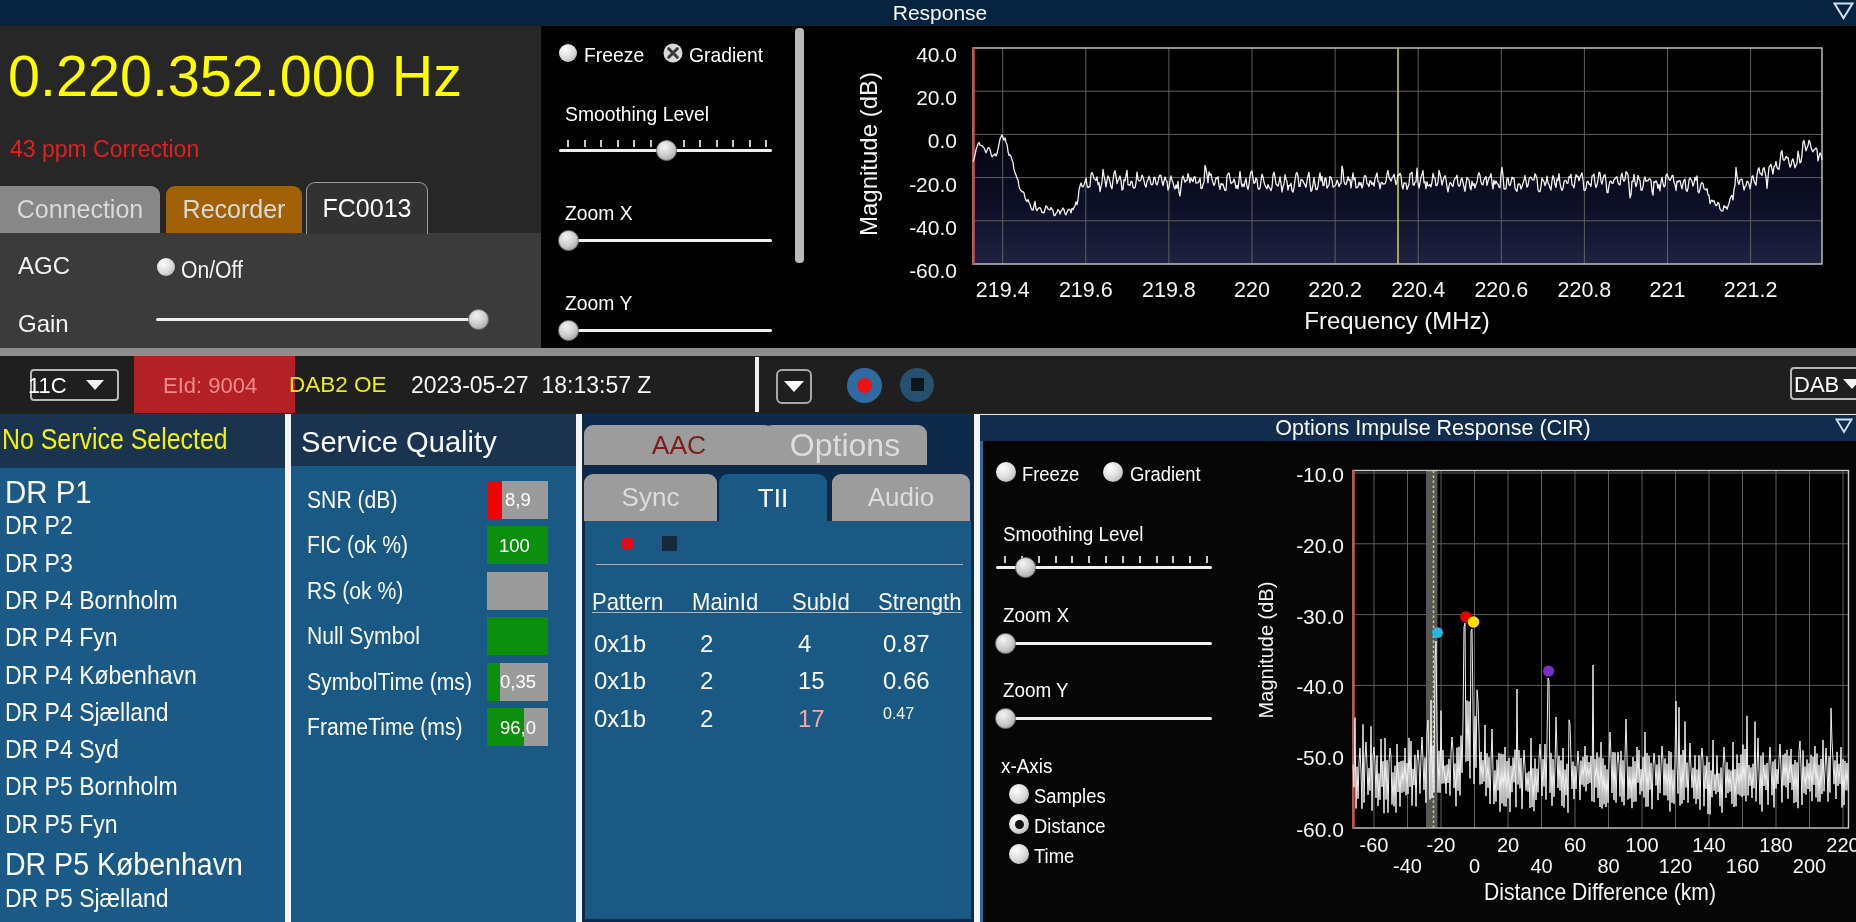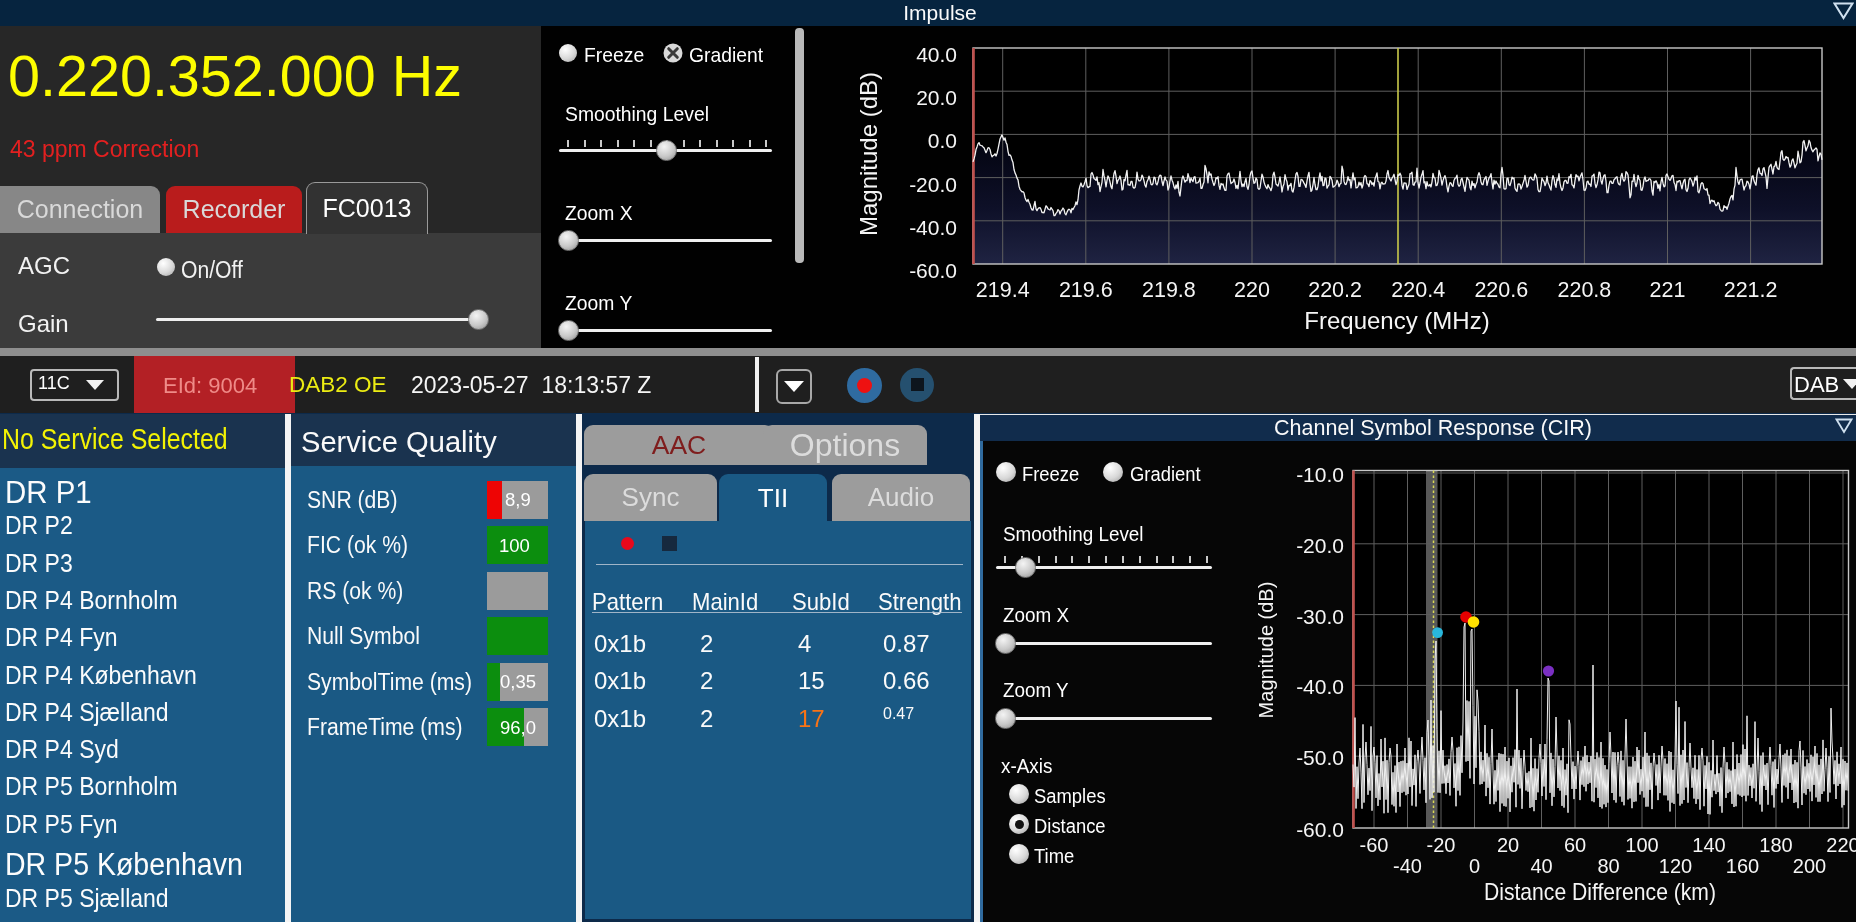--- a/index.html
+++ b/index.html
@@ -9,31 +9,31 @@
 .radio{position:absolute;width:18px;height:18px;border-radius:50%;background:radial-gradient(circle at 35% 30%,#ffffff,#d8d8d8 55%,#a0a0a0 100%)}
 .radio2{position:absolute;width:20px;height:20px;border-radius:50%;background:radial-gradient(circle at 35% 30%,#ffffff,#d8d8d8 55%,#9a9a9a 100%)}
 .track{position:absolute;height:3px;background:#efefef;border-radius:2px}
 .knob{position:absolute;width:21px;height:21px;border-radius:50%;background:radial-gradient(circle at 38% 30%,#f4f4f4,#c8c8c8 55%,#8e8e8e 100%);border:1px solid #777}
 .tick{position:absolute;width:2px;height:7px;background:#c9c9c9}
 .graytab{position:absolute;background:#9c9c9c;border-radius:9px 9px 0 0;color:#e4e4e4;text-align:center}
 </style></head>
 <body>
 
 <div class="a" style="left:0;top:0;width:1856px;height:26px;background:#06243f"></div>
-<div class="a" style="left:840px;top:0;width:200px;height:26px;line-height:26px;text-align:center;font-size:21px;color:#fafafa">Impulse</div>
+<div class="a" style="left:840px;top:0;width:200px;height:26px;line-height:26px;text-align:center;font-size:21px;color:#fafafa">Response</div>
 <svg class="a" style="left:1833px;top:2px" width="21" height="18">
     <path d="M1.5 1.5 H19.5 L10.5 16 Z" fill="none" stroke="#cfe0ef" stroke-width="2"></path>
   </svg>
 
 <div class="a" style="left:0;top:26px;width:541px;height:322px;background:#272727"></div>
 <div class="a" style="left:8px;top:43px;font-size:57.5px;letter-spacing:-1px;color:#fdfd00;letter-spacing:0px">0.220.352.000<span style="letter-spacing:0">&nbsp;</span>Hz</div>
 <div class="a" style="left:10px;top:136px;font-size:23px;color:#e32020">43 ppm Correction</div>
 
 <div class="graytab" style="left:0;top:186px;width:160px;height:47px;background:#878787;border-radius:0 9px 0 0;font-size:25px;line-height:46px;color:#d9d9d9">Connection</div>
-<div class="graytab" style="left:166px;top:186px;width:136px;height:47px;background:#b91c1c;border-radius:9px 9px 0 0;font-size:25px;line-height:46px;color:#d9d9d9">Recorder</div>
+<div class="graytab" style="left:166px;top:186px;width:136px;height:47px;background:#a16207;border-radius:9px 9px 0 0;font-size:25px;line-height:46px;color:#d9d9d9">Recorder</div>
 <div class="a" style="left:0;top:233px;width:541px;height:115px;background:#3b3b3b"></div>
 <div class="a" style="left:306px;top:182px;width:122px;height:52px;background:#323232;border:1px solid #9a9a9a;border-bottom:none;border-radius:9px 9px 0 0;text-align:center;font-size:25px;line-height:50px;color:#fff">FC0013</div>
 
 <div class="a" style="left:18px;top:252px;font-size:24px;color:#f2f2f2">AGC</div>
 <div class="radio" style="left:157px;top:258px"></div>
 <div class="a" style="left:181px;top:257px;font-size:23px;color:#f2f2f2"><span class="sx9">On/Off</span></div>
 <div class="a" style="left:18px;top:310px;font-size:24px;color:#f2f2f2">Gain</div>
 <div class="track" style="left:156px;top:318px;width:332px;height:2.5px"></div>
 <div class="knob" style="left:468px;top:309px"></div>
 
@@ -112,21 +112,21 @@
     <text x="1584.4" y="297" font-size="21.5" fill="#f5f5f5" text-anchor="middle">220.8</text>
     <text x="1667.5" y="297" font-size="21.5" fill="#f5f5f5" text-anchor="middle">221</text>
     <text x="1750.6" y="297" font-size="21.5" fill="#f5f5f5" text-anchor="middle">221.2</text>
     <text x="1397" y="329" font-size="24" fill="#f5f5f5" text-anchor="middle">Frequency (MHz)</text>
     <text x="877" y="154" font-size="24" fill="#f5f5f5" text-anchor="middle" transform="rotate(-90 877 154)">Magnitude (dB)</text>
   </svg>
 
 <div class="a" style="left:0;top:348px;width:1856px;height:8px;background:#8e8e8e"></div>
 <div class="a" style="left:0;top:356px;width:1856px;height:57px;background:#1f1f1f"></div>
 <div class="a" style="left:30px;top:369px;width:89px;height:32px;border:2px solid #b9b9b9;border-radius:4px"></div>
-<div class="a" style="left:38px;top:373px;font-size:18px;color:#fff">11C</div>
+<div class="a" style="left:28px;top:373px;font-size:22px;color:#fff">11C</div>
 <div class="a" style="left:86px;top:380px;width:0;height:0;border-left:9px solid transparent;border-right:9px solid transparent;border-top:10px solid #f2f2f2"></div>
 <div class="a" style="left:134px;top:356px;width:161px;height:57px;background:#b32025"></div>
 <div class="a" style="left:163px;top:373px;font-size:22px;color:#ef8b88">EId: 9004</div>
 <div class="a" style="left:289px;top:372px;font-size:22.5px;color:#ecec13">DAB2 OE</div>
 <div class="a" style="left:411px;top:372px;font-size:23px;color:#f5f5f5">2023-05-27&nbsp;&nbsp;18:13:57 Z</div>
 <div class="a" style="left:755px;top:357px;width:4px;height:55px;background:#f2f2f2"></div>
 <div class="a" style="left:776px;top:369px;width:36px;height:35px;border:2px solid #a8a8a8;border-radius:6px"></div>
 <div class="a" style="left:784px;top:381px;width:0;height:0;border-left:10px solid transparent;border-right:10px solid transparent;border-top:11px solid #fff"></div>
 <div class="a" style="left:847px;top:368px;width:35px;height:35px;border-radius:50%;background:#2f6ba0"></div>
 <div class="a" style="left:857px;top:378px;width:15px;height:15px;border-radius:50%;background:#ee1111"></div>
@@ -200,26 +200,26 @@
 <div class="a" style="left:594px;top:629.5px;font-size:24px;color:#fafafa">0x1b</div>
 <div class="a" style="left:700px;top:629.5px;font-size:24px;color:#fafafa">2</div>
 <div class="a" style="left:798px;top:629.5px;font-size:24px;color:#fafafa">4</div>
 <div class="a" style="left:883px;top:629.5px;font-size:24px;color:#fafafa">0.87</div>
 <div class="a" style="left:594px;top:667px;font-size:24px;color:#fafafa">0x1b</div>
 <div class="a" style="left:700px;top:667px;font-size:24px;color:#fafafa">2</div>
 <div class="a" style="left:798px;top:667px;font-size:24px;color:#fafafa">15</div>
 <div class="a" style="left:883px;top:667px;font-size:24px;color:#fafafa">0.66</div>
 <div class="a" style="left:594px;top:704.5px;font-size:24px;color:#fafafa">0x1b</div>
 <div class="a" style="left:700px;top:704.5px;font-size:24px;color:#fafafa">2</div>
-<div class="a" style="left:798px;top:704.5px;font-size:24px;color:#f97316">17</div>
+<div class="a" style="left:798px;top:704.5px;font-size:24px;color:#fca5a5">17</div>
 <div class="a" style="left:883px;top:704.5px;font-size:16px;color:#fafafa">0.47</div>
 
 <div class="a" style="left:980px;top:413.5px;width:876px;height:2px;background:#e8e8e8"></div>
 <div class="a" style="left:980px;top:415px;width:876px;height:26px;background:#112c4c"></div>
-<div class="a" style="left:1273px;top:415px;width:320px;height:26px;line-height:26px;text-align:center;font-size:21.5px;color:#fafafa;white-space:nowrap">Channel Symbol Response (CIR)</div>
+<div class="a" style="left:1273px;top:415px;width:320px;height:26px;line-height:26px;text-align:center;font-size:21.5px;color:#fafafa;white-space:nowrap">Options Impulse Response (CIR)</div>
 <svg class="a" style="left:1835px;top:418px" width="18" height="16">
     <path d="M1.5 1.5 H16.5 L9 14 Z" fill="none" stroke="#cfe0ef" stroke-width="1.8"></path>
   </svg>
 <div class="a" style="left:980px;top:441px;width:3px;height:481px;background:#2f6a9e"></div>
 <div class="a" style="left:983px;top:441px;width:873px;height:481px;background:#060606"></div>
 <div class="radio2" style="left:996px;top:462px"></div>
 <div class="a" style="left:1022px;top:463px;font-size:20px"><span class="sx9">Freeze</span></div>
 <div class="radio2" style="left:1103px;top:462px"></div>
 <div class="a" style="left:1130px;top:463px;font-size:20px"><span class="sx9">Gradient</span></div>
 <div class="a" style="left:1003px;top:522px;font-size:20.5px"><span class="sx9">Smoothing Level</span></div>

